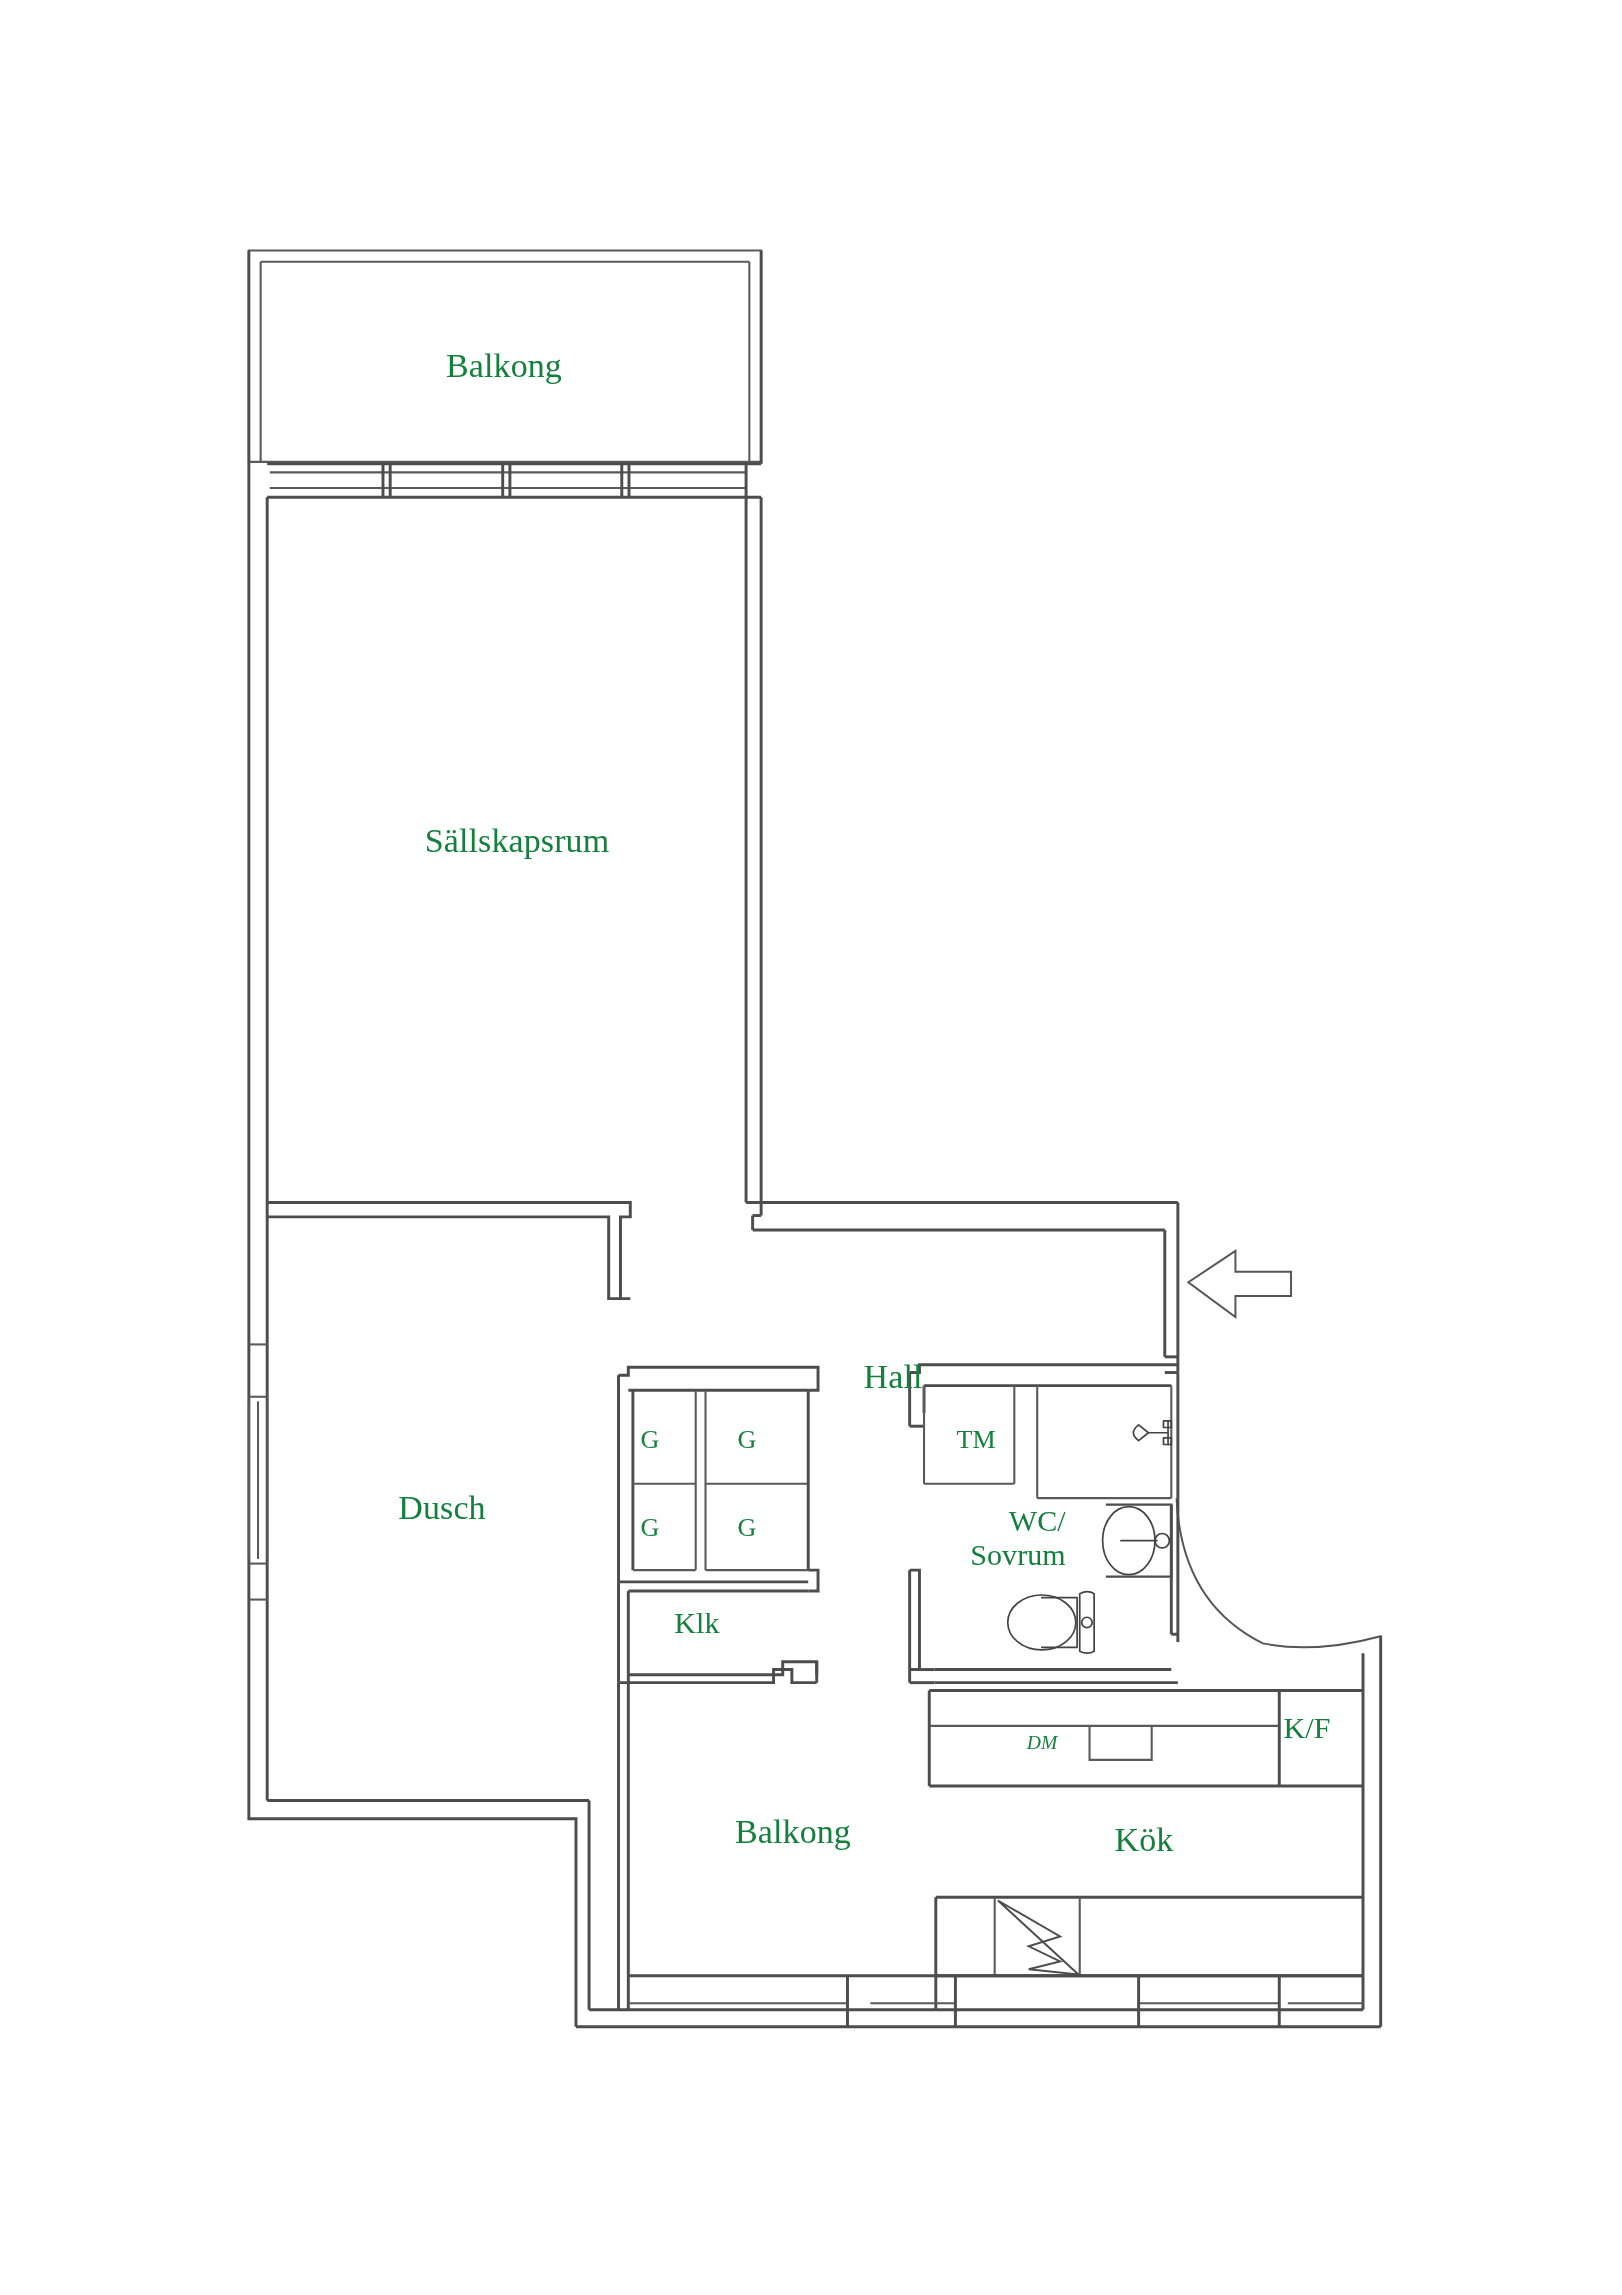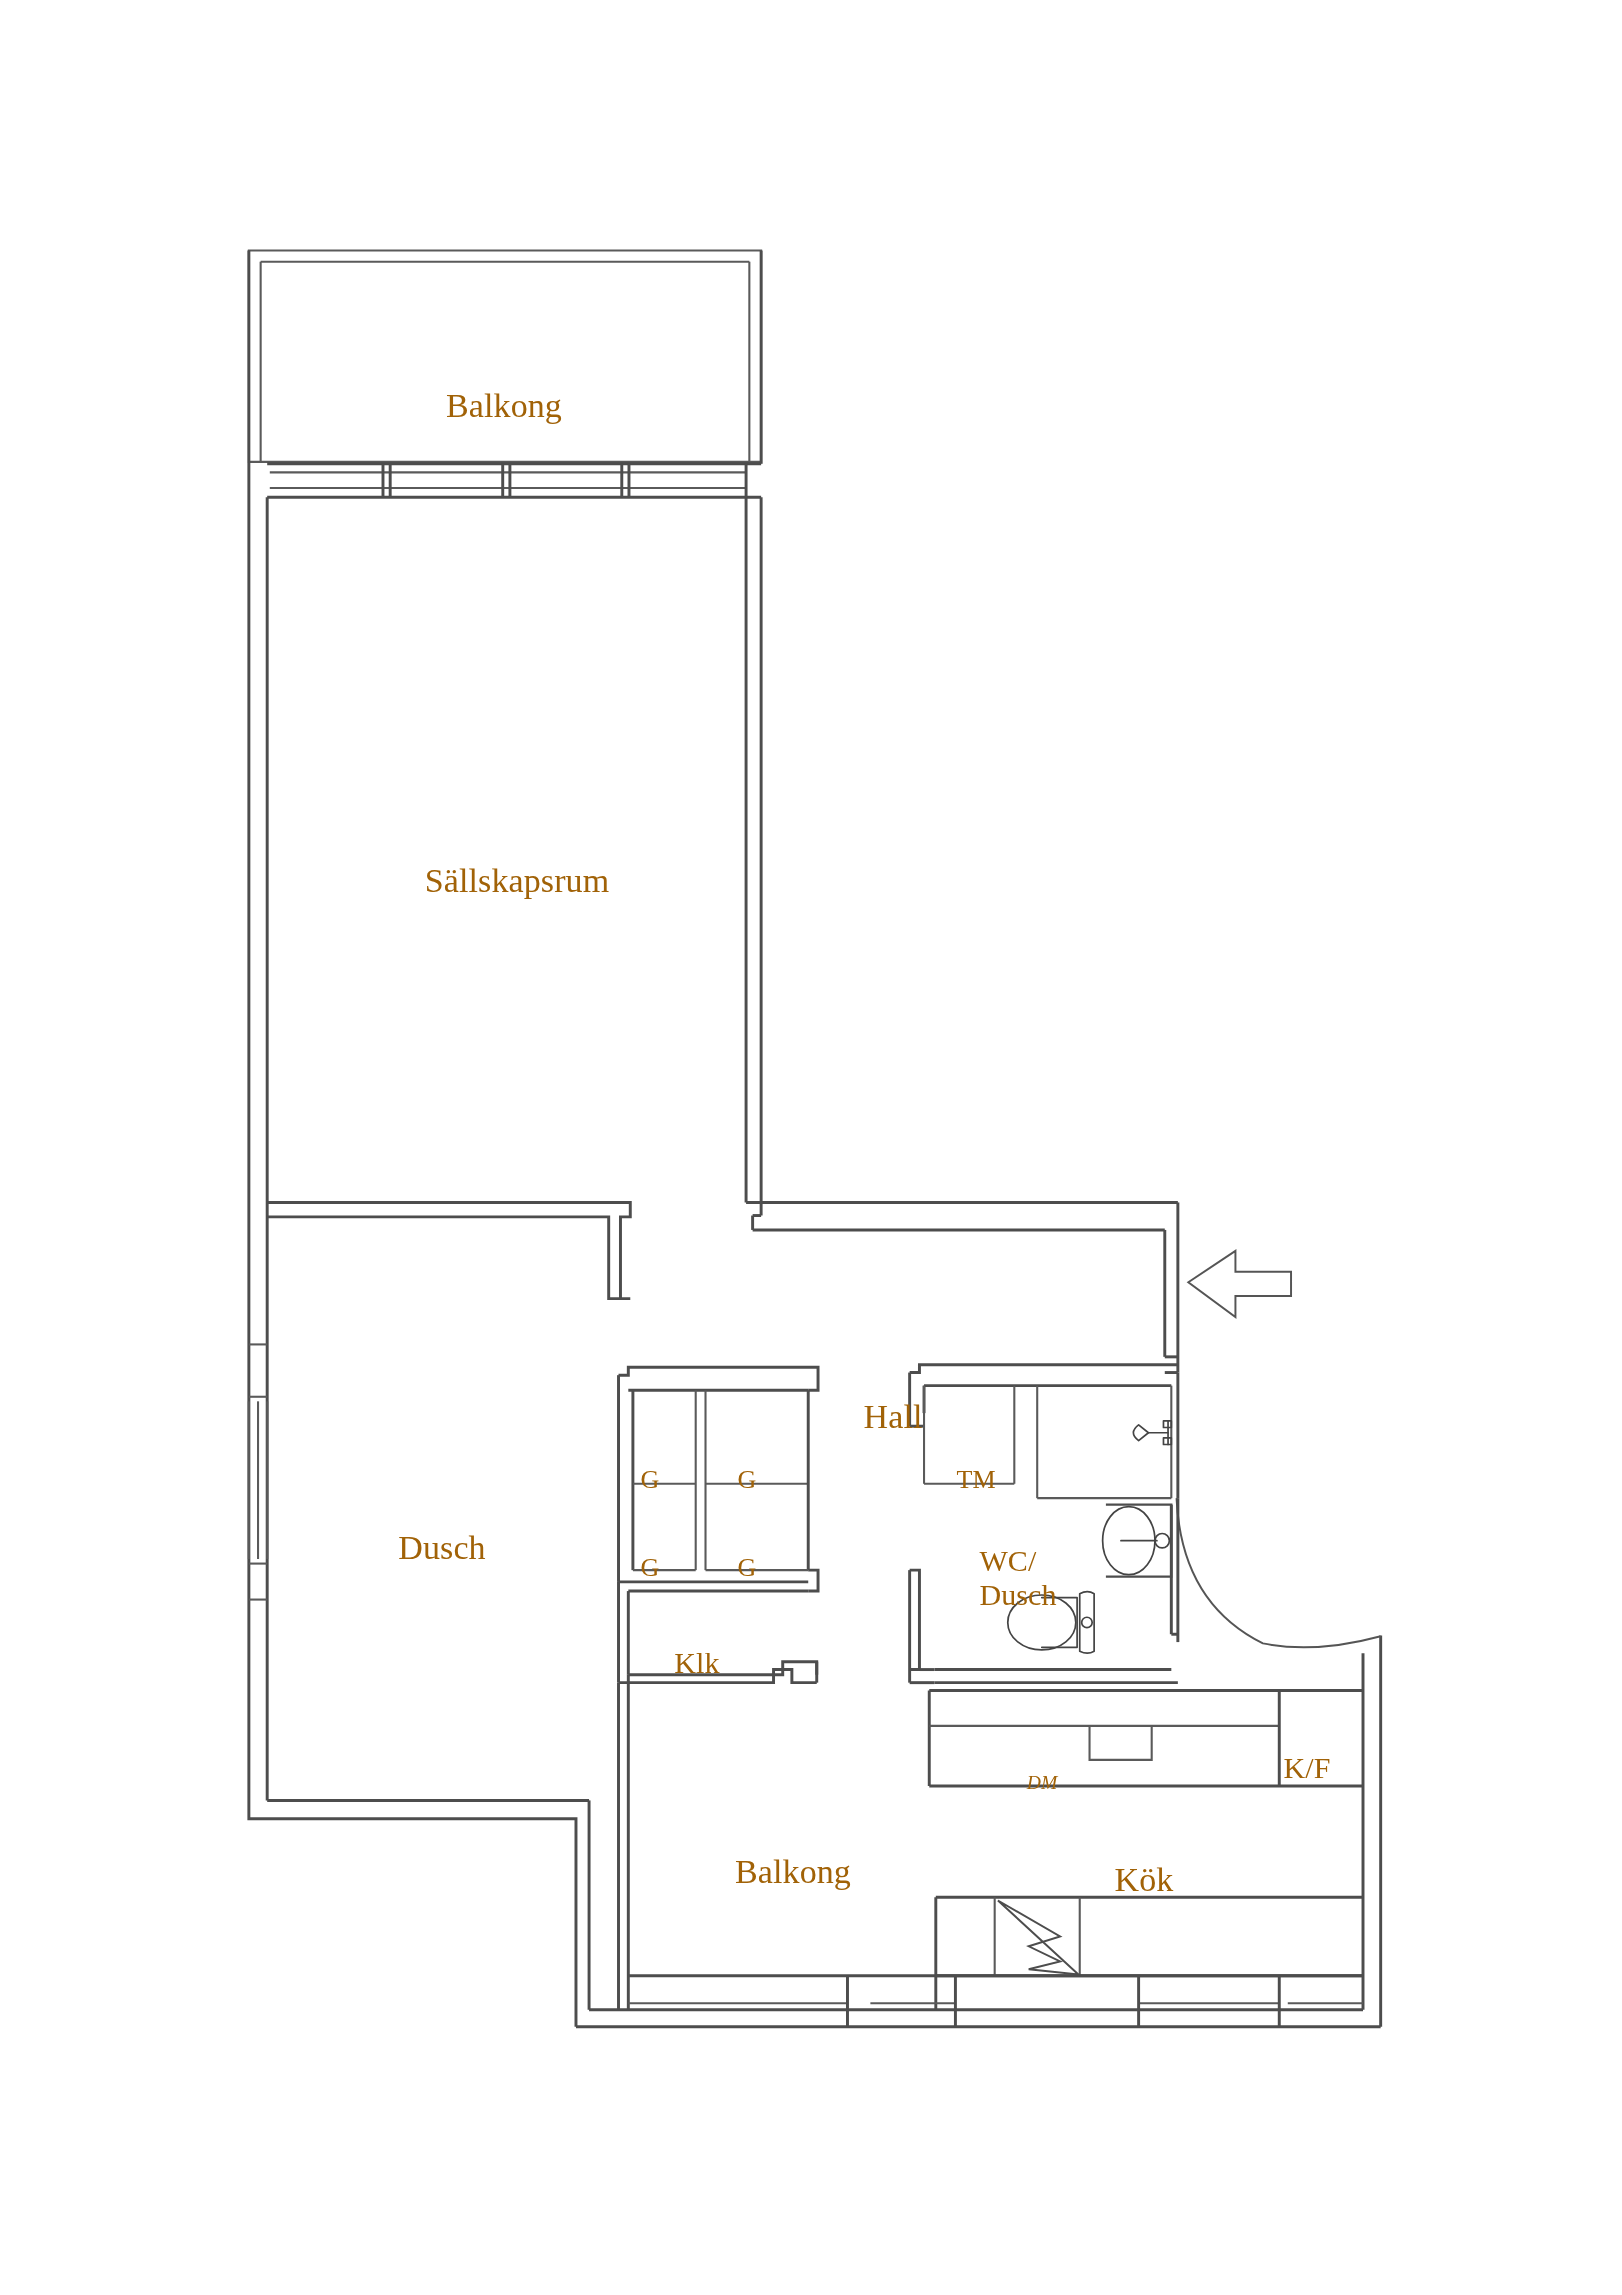--- a/index.html
+++ b/index.html
@@ -29,29 +29,28 @@
   .wall        { fill: none; stroke: #4d4d4d; stroke-width: 4.5; stroke-linejoin: miter; stroke-linecap: butt; }
   .wall-thin   { fill: none; stroke: #5a5a5a; stroke-width: 3.2; stroke-linejoin: miter; stroke-linecap: butt; }
   .fixture     { fill: none; stroke: #4d4d4d; stroke-width: 3.4; stroke-linejoin: miter; }
   .fixture-fine{ fill: none; stroke: #444; stroke-width: 2.6; stroke-linejoin: round; stroke-linecap: round; }
   .swing       { fill: none; stroke: #555; stroke-width: 3.0; }
   .arrow       { fill: #ffffff; stroke: #555; stroke-width: 3.0; stroke-linejoin: miter; }
   .bolt        { fill: #ffffff; stroke: #4d4d4d; stroke-width: 3.0; stroke-linejoin: miter; }
 
   .room-label {
     position: absolute;
-    color: #a16207;
+    color: #15803d;
     font-family: "Liberation Serif", "DejaVu Serif", serif;
     font-weight: 400;
     white-space: pre;
-    text-align: left;
+    text-align: right;
     transform: translate(-50%, -50%);
     letter-spacing: 0.1px;
     line-height: 1.12;
-    margin-top: 40px;
   }
   .lbl-lg { font-size: 34px; }
   .lbl-md { font-size: 30px; }
   .lbl-sm { font-size: 26px; }
   .lbl-xs { font-size: 19.6px; }
 </style>
 </head>
 <body>
 
 <div id="plan-root">
@@ -267,21 +266,21 @@
 
   <div class="room-label lbl-lg" style="left:893px; top:1377px;">Hall</div>
 
   <div class="room-label lbl-md" style="left:697px; top:1623px;">Klk</div>
 
   <div class="room-label lbl-lg" style="left:793px; top:1832px;">Balkong</div>
 
   <div class="room-label lbl-lg" style="left:1144px; top:1840px;">Kök</div>
 
   <div class="room-label lbl-md" style="left:1018px; top:1538px;">WC/
-Dusch</div>
+Sovrum</div>
 
   <div class="room-label lbl-sm" style="left:650px; top:1440px;">G</div>
 
   <div class="room-label lbl-sm" style="left:747px; top:1440px;">G</div>
 
   <div class="room-label lbl-sm" style="left:650px; top:1528px;">G</div>
 
   <div class="room-label lbl-sm" style="left:747px; top:1528px;">G</div>
 
   <div class="room-label lbl-sm" style="left:976px; top:1440px;">TM</div>

